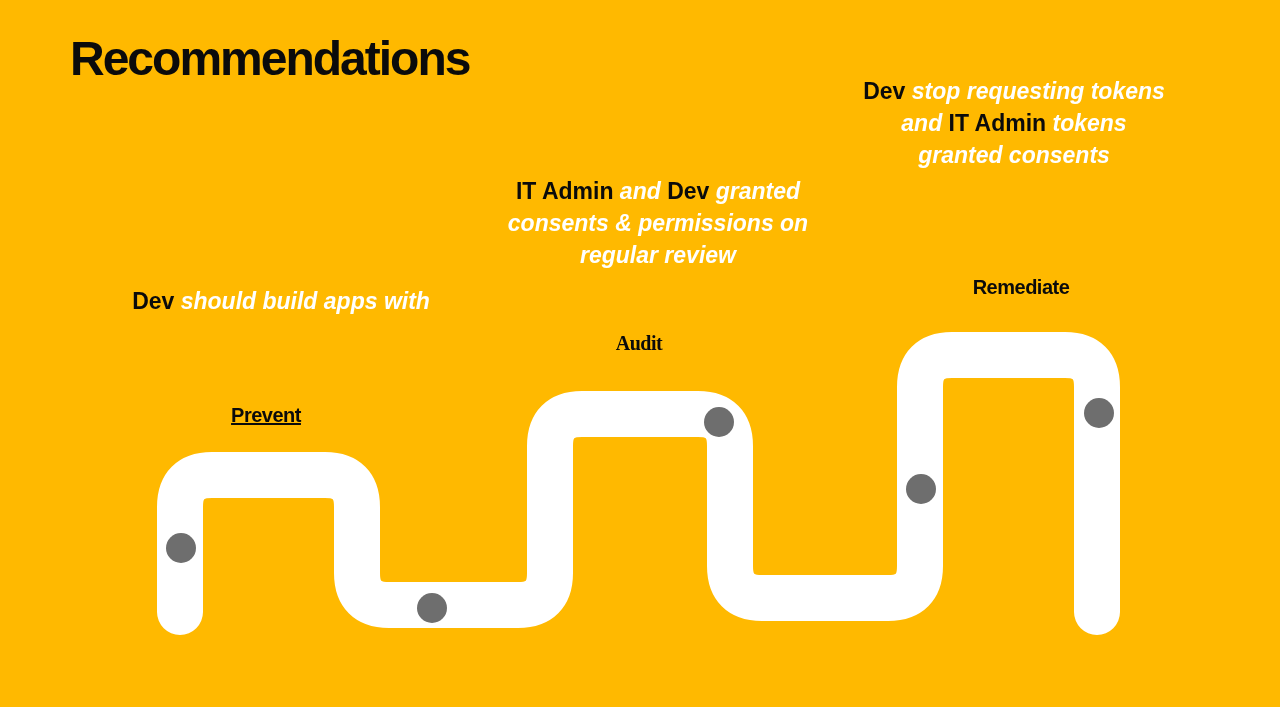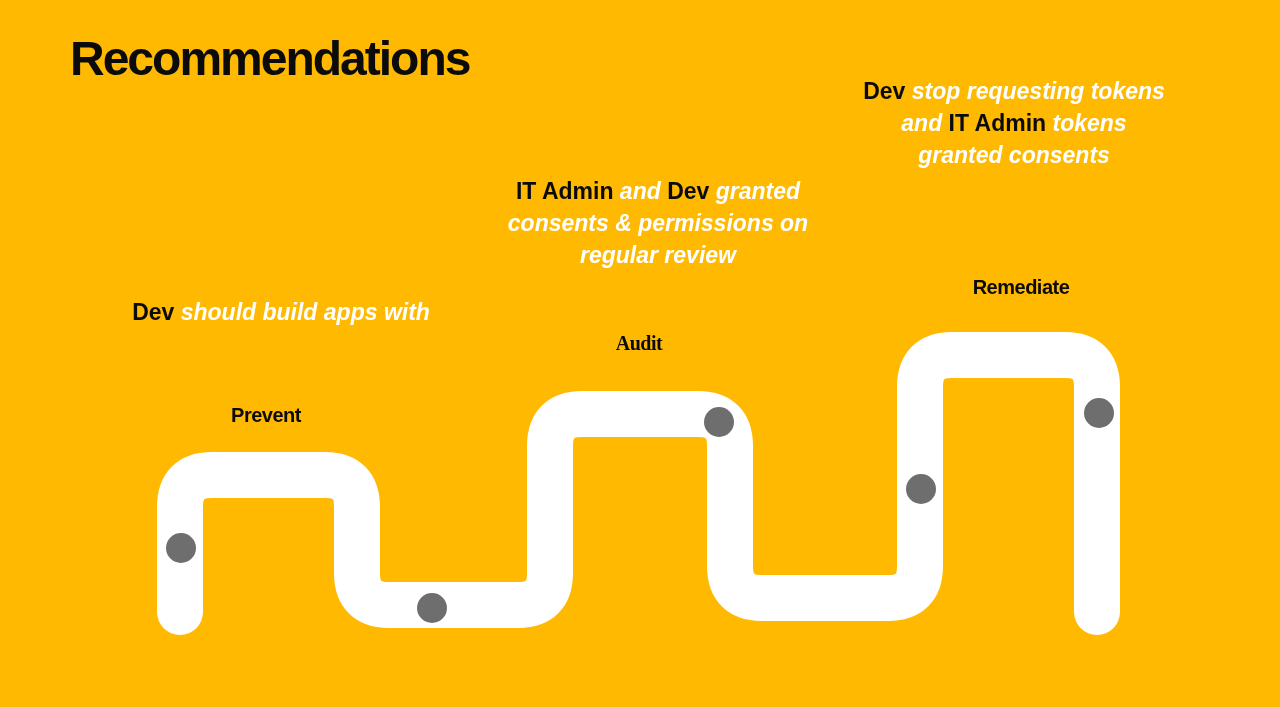--- a/index.html
+++ b/index.html
@@ -43,34 +43,34 @@
     position: absolute;
     transform: translateX(-50%);
     text-align: center;
     font-size: 23px;
     font-weight: 700;
     line-height: 32px;
     white-space: nowrap;
   }
   .note .ink-black { color: var(--ink-black, #0b0b0b); }
   .note .ink-white { color: var(--ink-white, #ffffff); font-style: italic; }
-  #note-prevent   { left: 281px;  top: 296px; }
+  #note-prevent   { left: 281px;  top: 285px; }
   #note-audit     { left: 658px;  top: 175px; }
   #note-remediate { left: 1014px; top: 75px;  }
   .stage-label {
     position: absolute;
     transform: translateX(-50%);
     font-size: 20px;
     font-weight: 700;
     letter-spacing: -0.5px;
     line-height: 37px;
     color: var(--ink-black, #0b0b0b);
     white-space: nowrap;
   }
-  #label-prevent   { left: 266px;  top: 397px; }
+  #label-prevent   { left: 266px;  top: 397px; text-decoration: underline; }
   #label-audit     { left: 639px;  top: 325px; font-family: Liberation Serif, serif; }
   #label-remediate { left: 1021px; top: 269px; }
 </style>
 </head>
 <body style="background: rgb(255, 185, 0);">
 
 <div class="slide">
 
   <svg class="road-svg" viewBox="0 0 1280 707" xmlns="http://www.w3.org/2000/svg" aria-hidden="true">
     <path id="road" d="M 180 612

